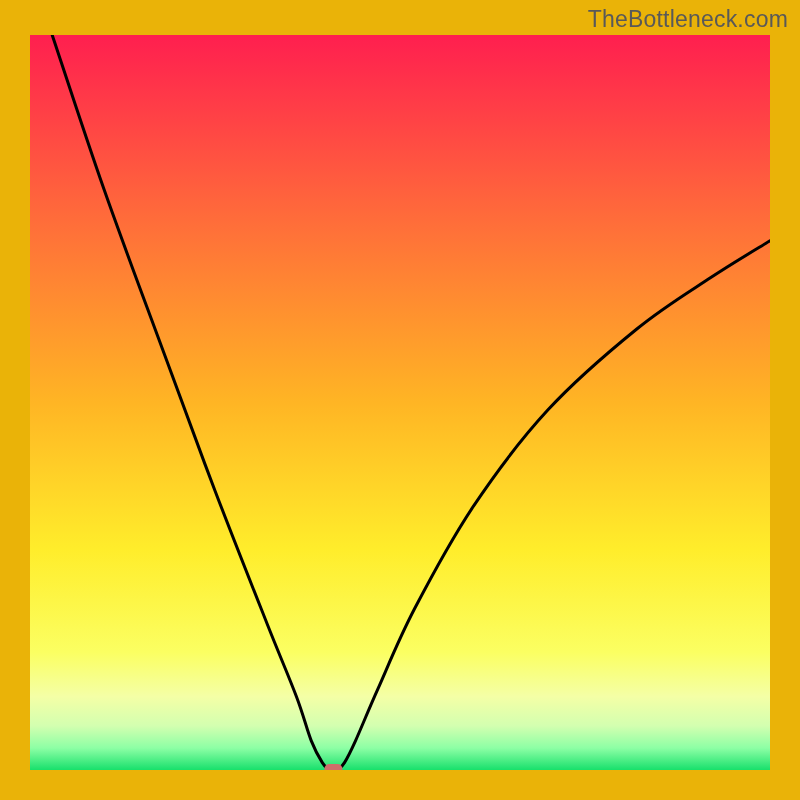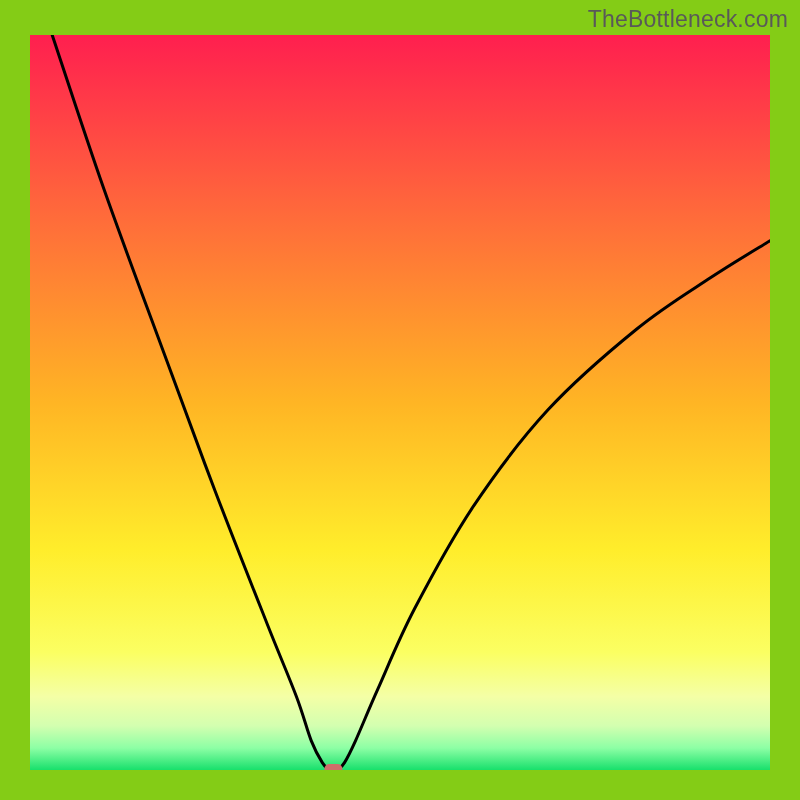--- a/index.html
+++ b/index.html
@@ -7,21 +7,21 @@
     padding: 0;
     width: 800px;
     height: 800px;
     background: #000;
     overflow: hidden;
     font-family: Arial, Helvetica, sans-serif;
   }
   .frame {
     position: absolute;
     inset: 0;
-    background: #84cc16;
+    background: #eab308;
   }
   .watermark {
     position: absolute;
     top: 6px;
     right: 12px;
     color: #595959;
     font-size: 23px;
     font-weight: 500;
     letter-spacing: 0.2px;
     z-index: 5;

